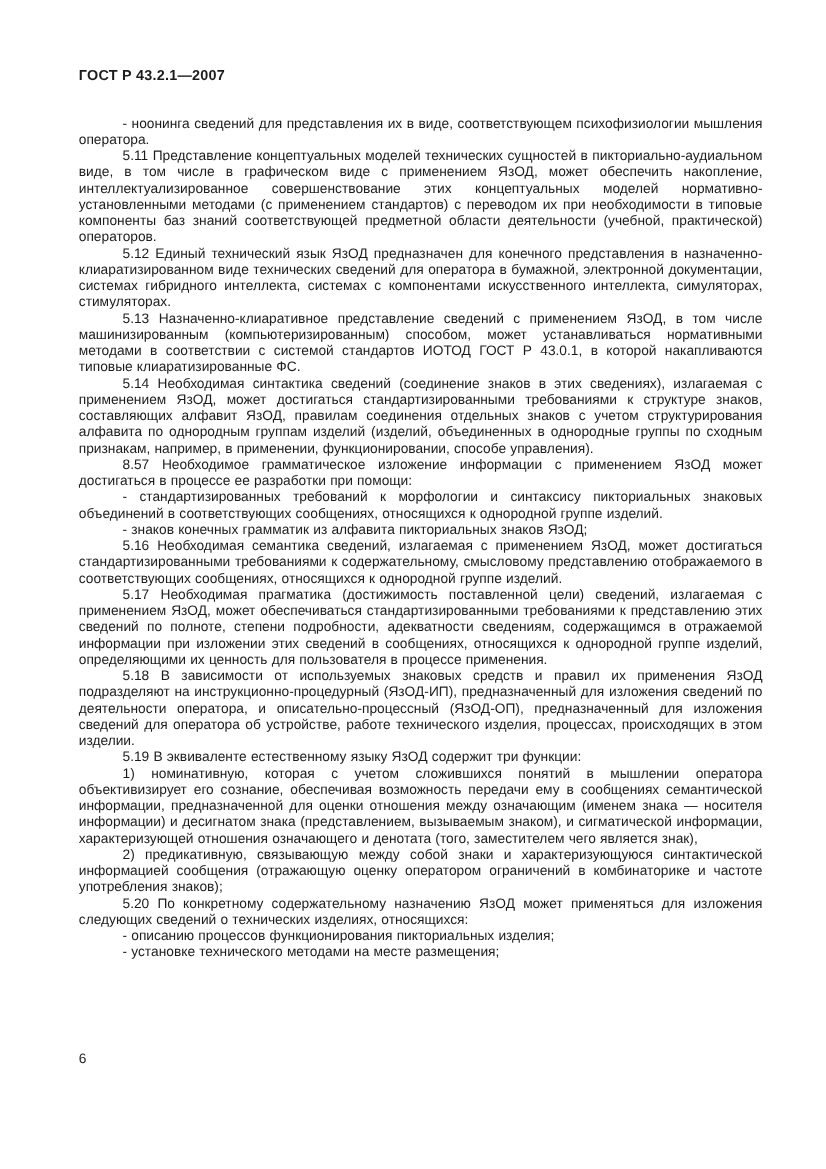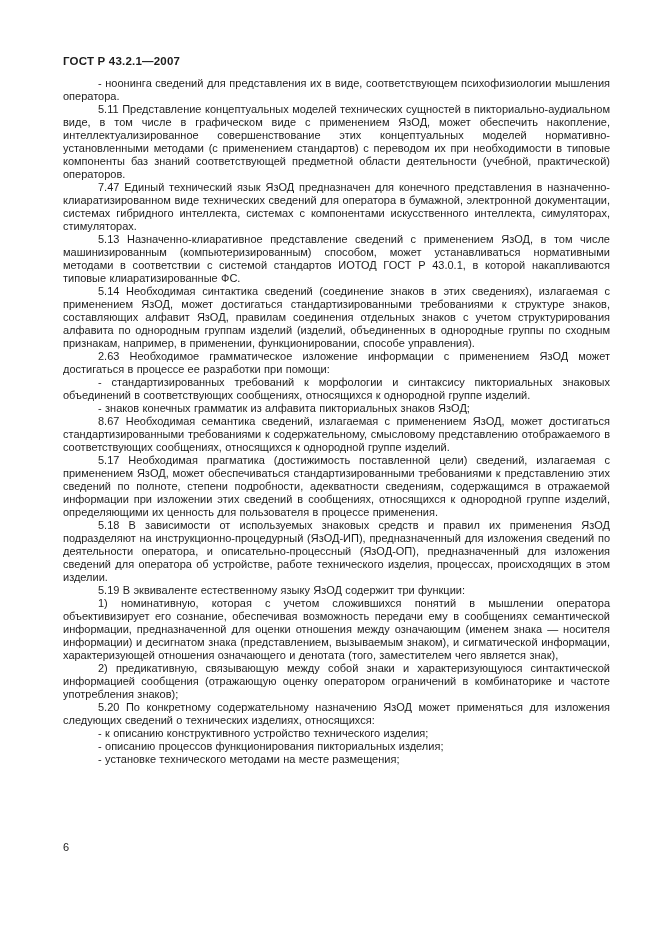--- a/index.html
+++ b/index.html
@@ -22,21 +22,21 @@
     width: 661px;
     height: 935px;
     background: #ffffff;
     box-sizing: border-box;
     padding: 55px 51px 0 63px;
   }
   .doc-header {
     font-size: 11.5px;
     font-weight: bold;
     letter-spacing: 0.2px;
-    margin: 0 0 10px 0;
+    margin: 0 0 26px 0;
   }
   .doc-body {
     width: 547px;
   }
   .para {
     margin: 0;
     font-size: 11px;
     line-height: 13px;
     text-align: justify;
     text-indent: 35px;
@@ -52,32 +52,31 @@
 </style>
 </head>
 <body>
 
 <div class="page">
   <div class="doc-header">ГОСТ Р 43.2.1—2007</div>
 
   <div class="doc-body">
       <p class="para">- ноонинга сведений для представления их в виде, соответствующем психофизиологии мышления оператора.</p>
       <p class="para">5.11 Представление концептуальных моделей технических сущностей в пикториально-аудиальном виде, в том числе в графическом виде с применением ЯзОД, может обеспечить накопление, интеллектуализированное совершенствование этих концептуальных моделей нормативно-установленными методами (с применением стандартов) с переводом их при необходимости в типовые компоненты баз знаний соответствующей предметной области деятельности (учебной, практической) операторов.</p>
-      <p class="para">7.47 Единый технический язык ЯзОД предназначен для конечного представления в назначенно-клиаратизированном виде технических сведений для оператора в бумажной, электронной документации, системах гибридного интеллекта, системах с компонентами искусственного интеллекта, симуляторах, стимуляторах.</p>
+      <p class="para">5.12 Единый технический язык ЯзОД предназначен для конечного представления в назначенно-клиаратизированном виде технических сведений для оператора в бумажной, электронной документации, системах гибридного интеллекта, системах с компонентами искусственного интеллекта, симуляторах, стимуляторах.</p>
       <p class="para">5.13 Назначенно-клиаративное представление сведений с применением ЯзОД, в том числе машинизированным (компьютеризированным) способом, может устанавливаться нормативными методами в соответствии с системой стандартов ИОТОД ГОСТ Р 43.0.1, в которой накапливаются типовые клиаратизированные ФС.</p>
       <p class="para">5.14 Необходимая синтактика сведений (соединение знаков в этих сведениях), излагаемая с применением ЯзОД, может достигаться стандартизированными требованиями к структуре знаков, составляющих алфавит ЯзОД, правилам соединения отдельных знаков с учетом структурирования алфавита по однородным группам изделий (изделий, объединенных в однородные группы по сходным признакам, например, в применении, функционировании, способе управления).</p>
-      <p class="para">2.63 Необходимое грамматическое изложение информации с применением ЯзОД может достигаться в процессе ее разработки при помощи:</p>
+      <p class="para">8.57 Необходимое грамматическое изложение информации с применением ЯзОД может достигаться в процессе ее разработки при помощи:</p>
       <p class="para">- стандартизированных требований к морфологии и синтаксису пикториальных знаковых объединений в соответствующих сообщениях, относящихся к однородной группе изделий.</p>
       <p class="para">- знаков конечных грамматик из алфавита пикториальных знаков ЯзОД;</p>
-      <p class="para">8.67 Необходимая семантика сведений, излагаемая с применением ЯзОД, может достигаться стандартизированными требованиями к содержательному, смысловому представлению отображаемого в соответствующих сообщениях, относящихся к однородной группе изделий.</p>
+      <p class="para">5.16 Необходимая семантика сведений, излагаемая с применением ЯзОД, может достигаться стандартизированными требованиями к содержательному, смысловому представлению отображаемого в соответствующих сообщениях, относящихся к однородной группе изделий.</p>
       <p class="para">5.17 Необходимая прагматика (достижимость поставленной цели) сведений, излагаемая с применением ЯзОД, может обеспечиваться стандартизированными требованиями к представлению этих сведений по полноте, степени подробности, адекватности сведениям, содержащимся в отражаемой информации при изложении этих сведений в сообщениях, относящихся к однородной группе изделий, определяющими их ценность для пользователя в процессе применения.</p>
       <p class="para">5.18 В зависимости от используемых знаковых средств и правил их применения ЯзОД подразделяют на инструкционно-процедурный (ЯзОД-ИП), предназначенный для изложения сведений по деятельности оператора, и описательно-процессный (ЯзОД-ОП), предназначенный для изложения сведений для оператора об устройстве, работе технического изделия, процессах, происходящих в этом изделии.</p>
       <p class="para">5.19 В эквиваленте естественному языку ЯзОД содержит три функции:</p>
       <p class="para">1) номинативную, которая с учетом сложившихся понятий в мышлении оператора объективизирует его сознание, обеспечивая возможность передачи ему в сообщениях семантической информации, предназначенной для оценки отношения между означающим (именем знака — носителя информации) и десигнатом знака (представлением, вызываемым знаком), и сигматической информации, характеризующей отношения означающего и денотата (того, заместителем чего является знак),</p>
       <p class="para">2) предикативную, связывающую между собой знаки и характеризующуюся синтактической информацией сообщения (отражающую оценку оператором ограничений в комбинаторике и частоте употребления знаков);</p>
       <p class="para">5.20 По конкретному содержательному назначению ЯзОД может применяться для изложения следующих сведений о технических изделиях, относящихся:</p>
-      <p class="para">- к описанию конструктивного устройство технического изделия;</p>
       <p class="para">- описанию процессов функционирования пикториальных изделия;</p>
       <p class="para">- установке технического методами на месте размещения;</p>
     </div>
 
   <div class="page-number">6</div>
 </div>
 
 </body></html>

